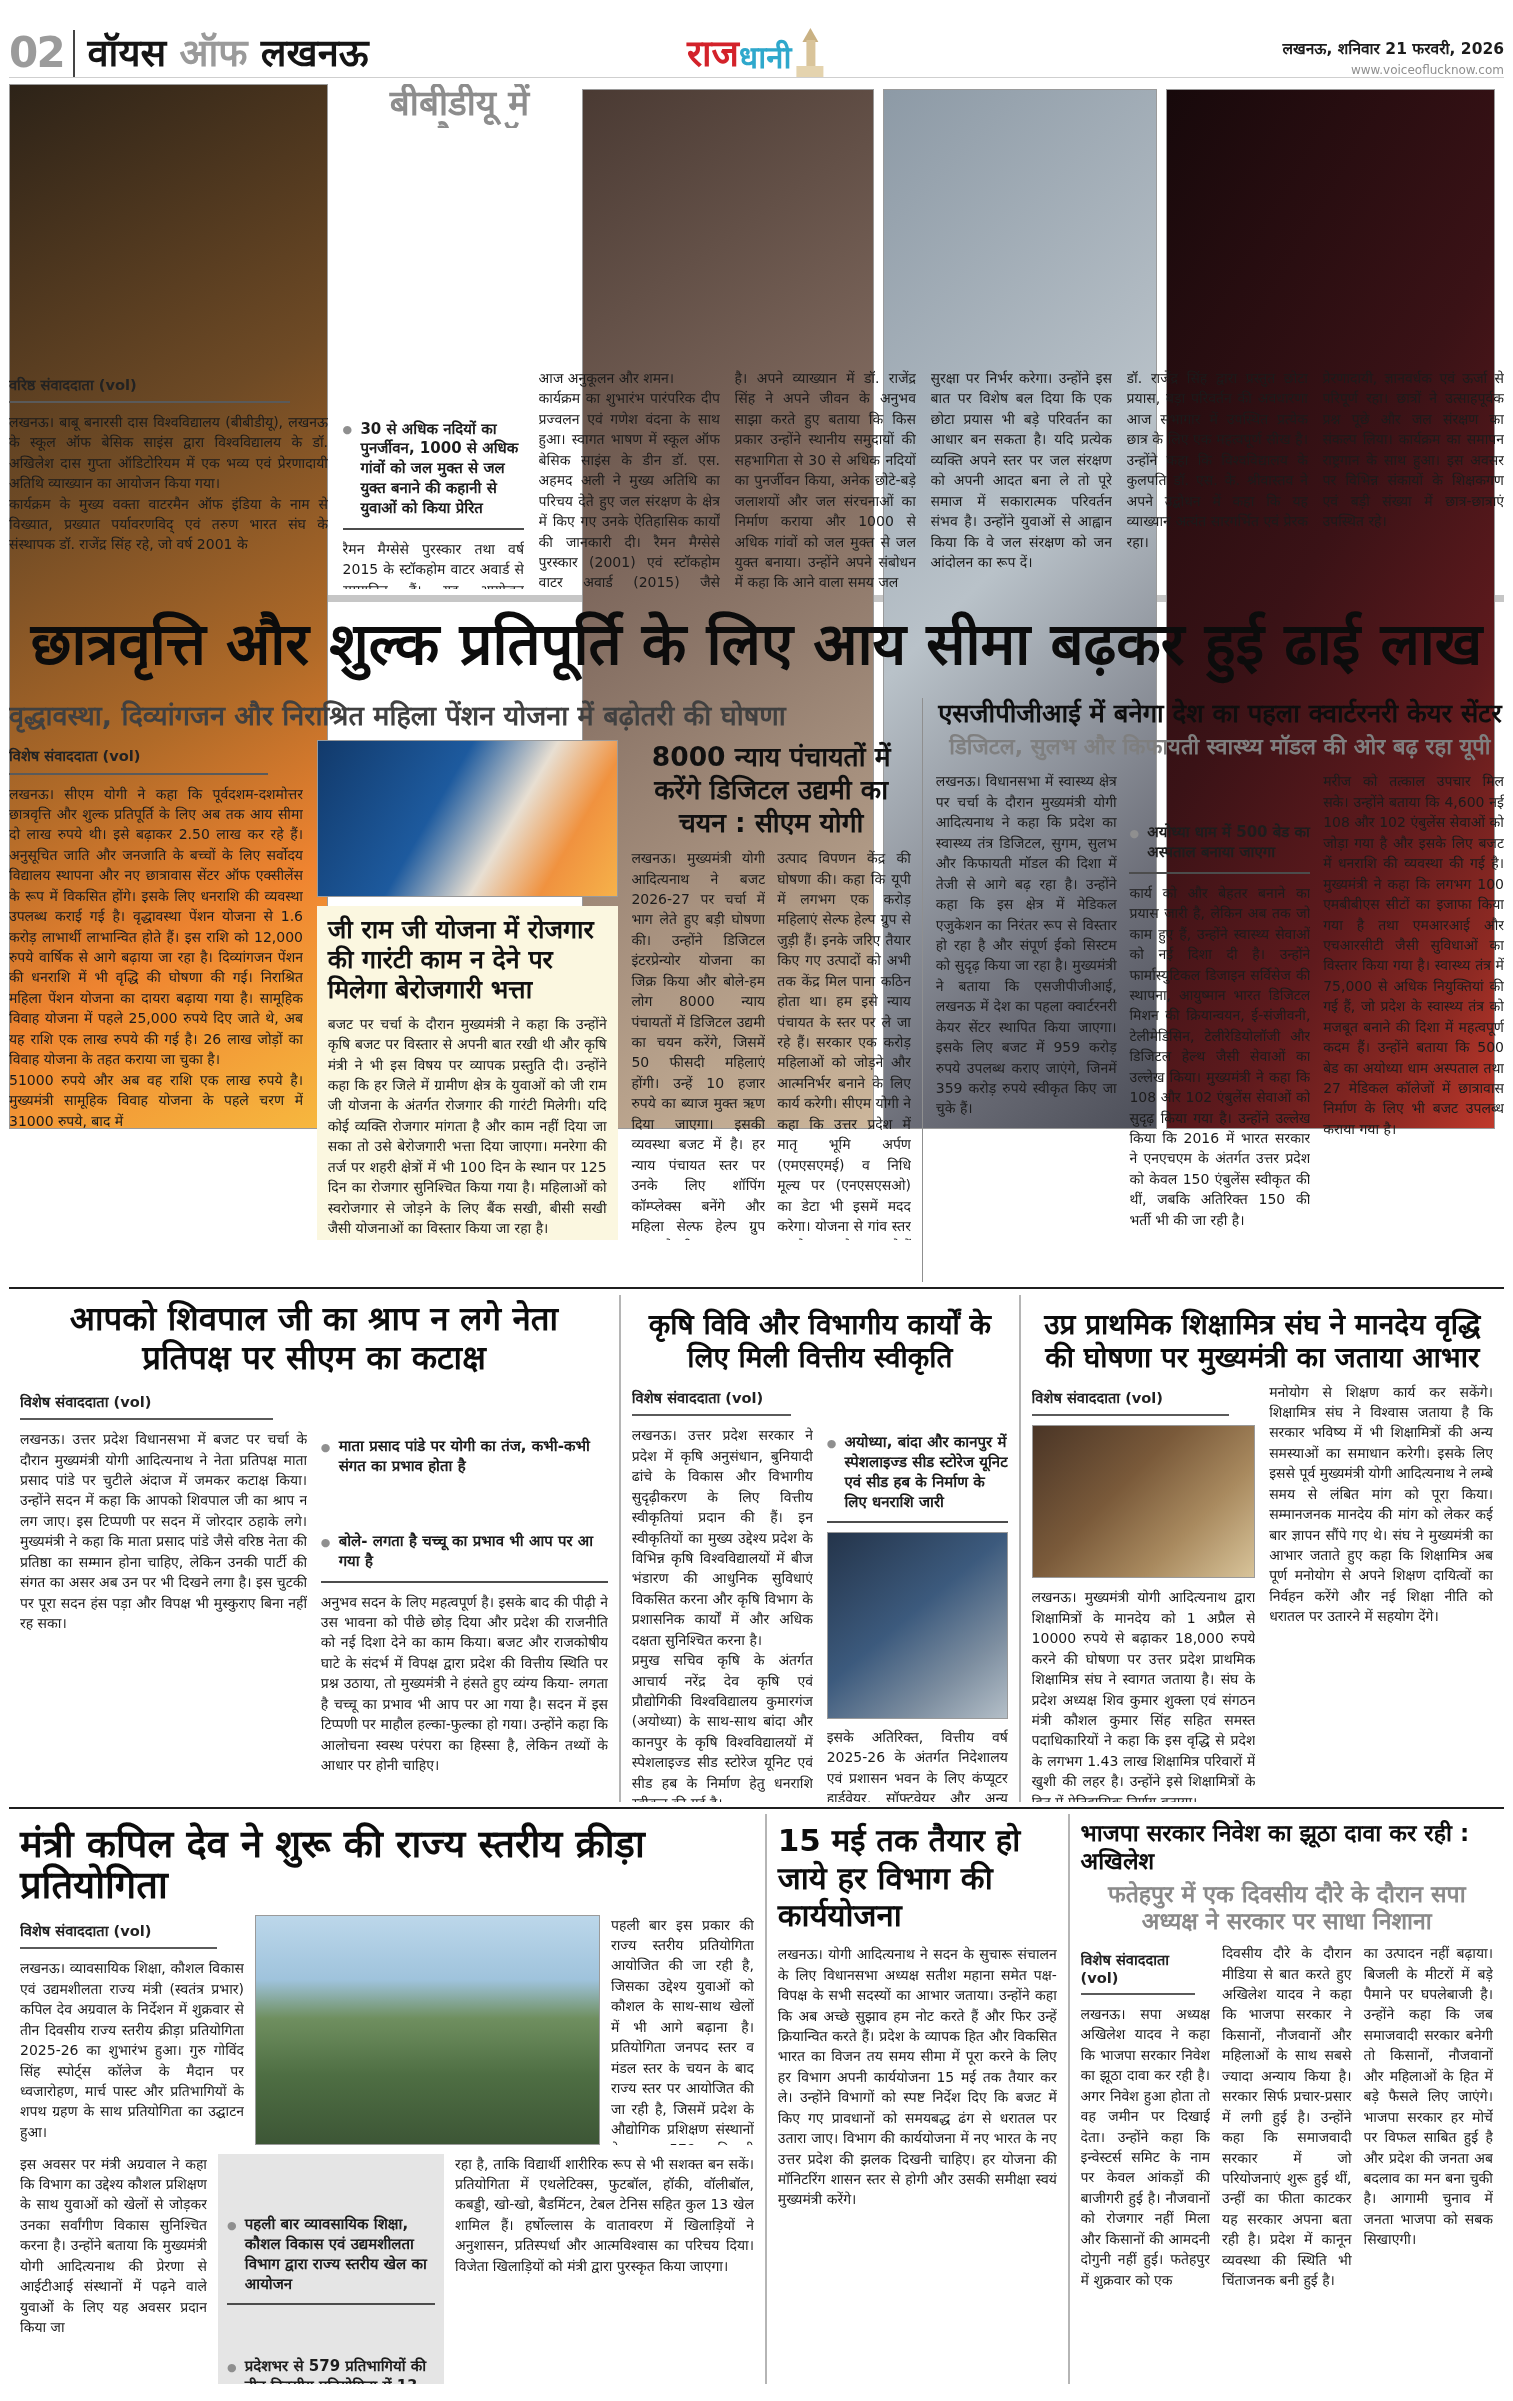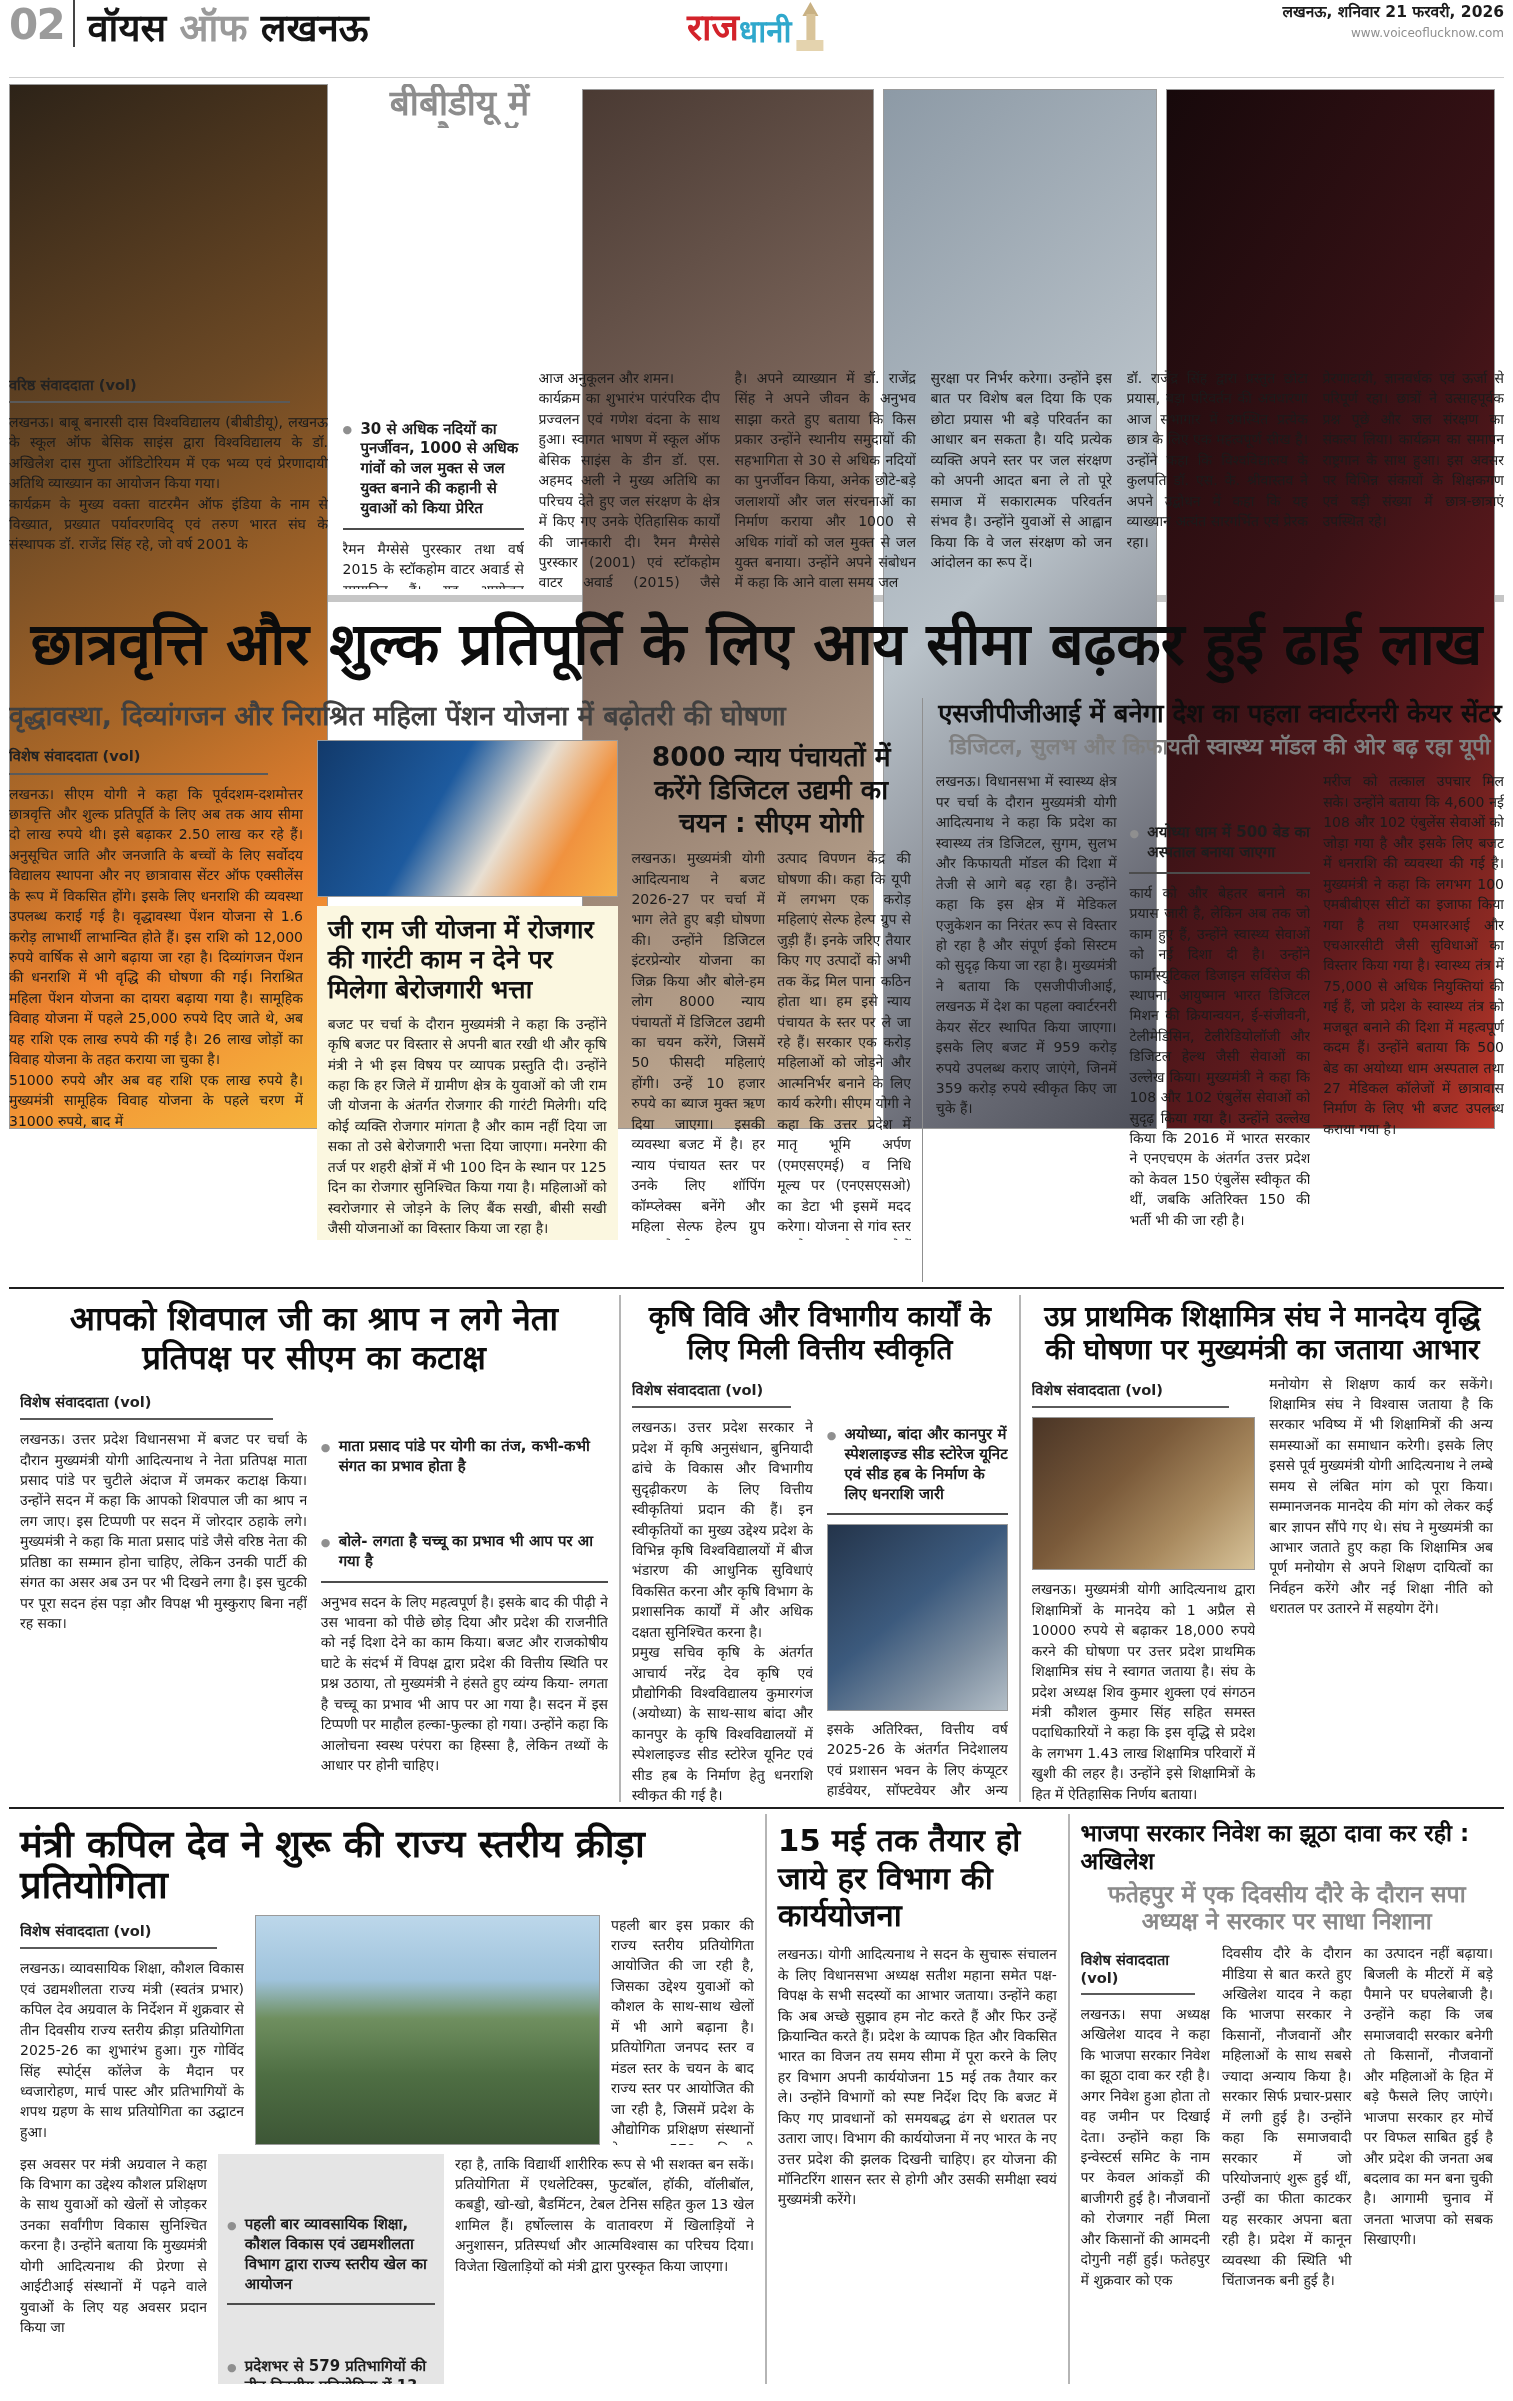--- a/index.html
+++ b/index.html
@@ -3,21 +3,21 @@
 <meta charset="utf-8">
 <style>
   html,body{margin:0;padding:0;background:#e8e8e8;}
   .page{
     width:1513px;height:2401px;margin:0 auto;background:#ffffff;
     font-family:"DejaVu Sans","Liberation Sans",sans-serif;
     color:#171717;overflow:hidden;position:relative;box-sizing:border-box;
     padding:0 9px;
   }
   
-  .masthead{height:77px;display:flex;align-items:flex-start;position:relative;border-bottom:1.8px solid #cfcfcf;}
+  .masthead{height:77px;display:flex;align-items:flex-end;position:relative;border-bottom:1.8px solid #cfcfcf;}
   .pageno{font-size:42px;font-weight:800;color:#9b9b9b;letter-spacing:-1.8px;}
   .mast-sep{width:1.8px;height:47px;background:#444;margin:0 12.8px 0 9px;}
   .papername{font-size:38px;font-weight:800;color:#141414;white-space:nowrap;}
   .papername .gray{color:#9a9a9a;}
   .mast-logo{position:absolute;left:50%;transform:translateX(-50%);display:flex;align-items:flex-end;}
   .logo-red{font-size:37px;font-weight:800;color:#d3222a;}
   .logo-blue{font-size:31px;font-weight:800;color:#2fa8cc;}
   .logo-bldg{width:31px;height:49px;margin-left:3.7px;position:relative;}
   .logo-bldg .tower{position:absolute;left:11px;bottom:0;width:9px;height:37px;background:#d9c49a;}
   .logo-bldg .dome{position:absolute;left:7.3px;bottom:35px;width:0;height:0;border-left:8.2px solid transparent;border-right:8.2px solid transparent;border-bottom:14.6px solid #c9b183;}
@@ -59,21 +59,21 @@
   .hl-digital{font-size:26.5px;font-weight:800;color:#101010;text-align:center;line-height:1.25;padding-bottom:9px;}
   .two-col{display:grid;grid-template-columns:1fr 1fr;gap:12px;overflow:hidden;}
   .main-right{border-left:1.8px solid #8f8f8f;padding-left:12.8px;min-width:0;}
   .hl-sgpgi{font-size:25.6px;font-weight:800;text-align:center;color:#0e0e0e;line-height:1.2;}
   .hl-sgpgi-sub{font-size:22px;font-weight:800;text-align:center;color:#7f7f7f;line-height:1.2;padding:5.5px 0 11px;}
   .sg-grid{display:grid;grid-template-columns:repeat(3,1fr);gap:12.8px;height:475px;overflow:hidden;}
   
   .rowc{display:grid;grid-template-columns:610px 1.8px 398px 1.8px 1fr;height:507px;overflow:hidden;}
   .story-pad{padding:5.5px 11px;min-width:0;box-sizing:border-box;}
   .hl-c{font-size:33px;font-weight:800;text-align:center;line-height:1.18;color:#0d0d0d;}
-  .hl-c.small{font-size:28px;}
+  .hl-c.small{font-size:28px;margin-top:8px;}
   .story-grid2{display:grid;grid-template-columns:1fr 1fr;gap:13.7px;margin-top:7.3px;overflow:hidden;}
   .photo-krishi{height:187px;background:linear-gradient(140deg,#24344a 0%,#3c5a7d 45%,#7d8ea0 75%,#b4bfc8 100%);margin:7.3px 0;}
   .photo-meeting{height:153px;background:linear-gradient(135deg,#4a3526 0%,#7a5a3a 40%,#a98a5f 70%,#d8c49a 100%);margin:5.5px 0 9px;}
   
   .rowd{display:grid;grid-template-columns:756px 1.8px 301px 1.8px 1fr;height:570px;overflow:hidden;}
   .hl-krida{font-size:38px;font-weight:800;text-align:left;line-height:1.1;color:#0c0c0c;padding:3.7px 0 7.3px;}
   .kr-top{display:grid;grid-template-columns:224px 345px 1fr;gap:11px;height:230px;overflow:hidden;}
   .photo-sports{background:linear-gradient(180deg,#bcd7ea 0%,#9fc3dc 28%,#6f8f5f 45%,#4e6e43 70%,#3d5636 100%);}
   .kr-bottom{display:grid;grid-template-columns:187px 226px 1fr;gap:11px;margin-top:9px;overflow:hidden;}
   .yellow-bullets{background:#e5e5e5;padding:10px 9px;box-sizing:border-box;}

